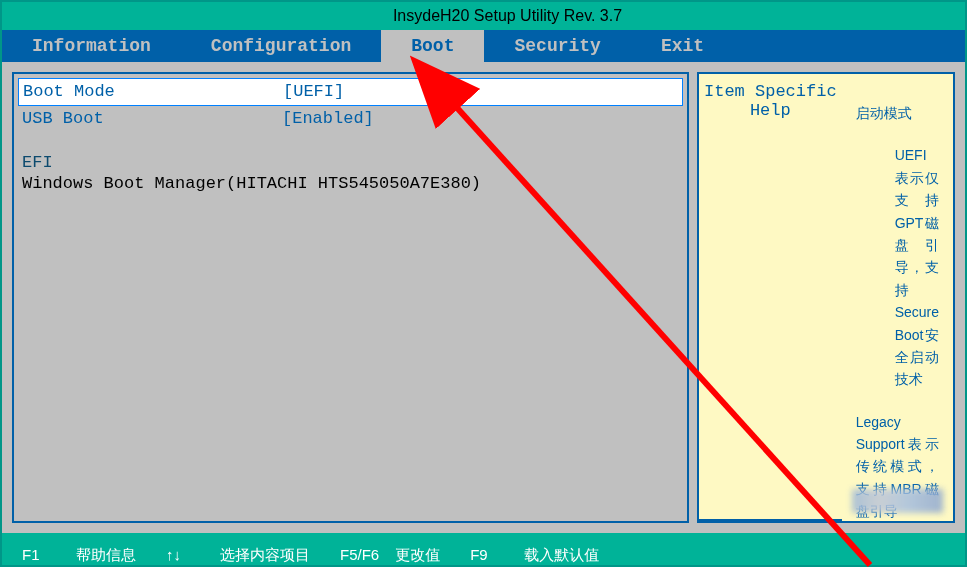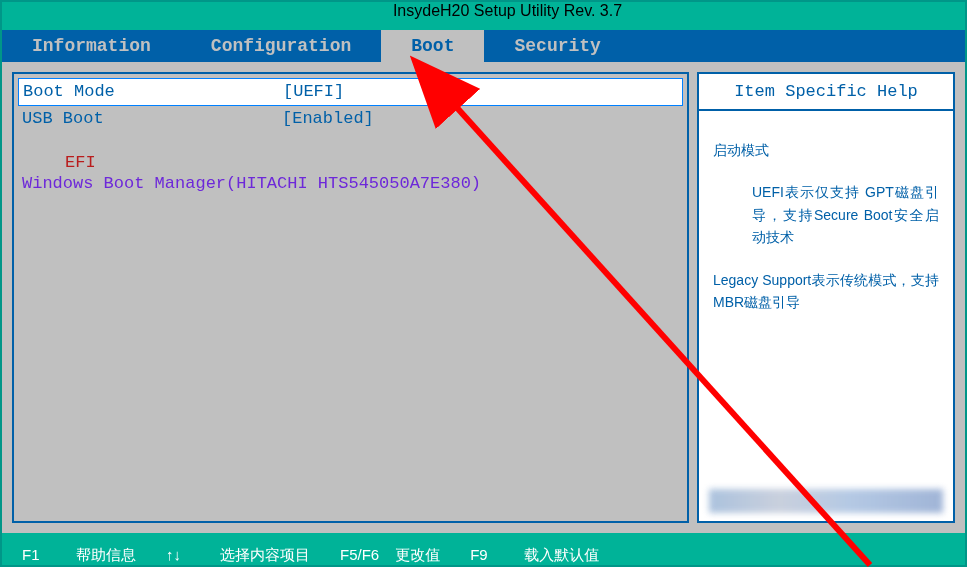--- a/index.html
+++ b/index.html
@@ -18,20 +18,21 @@
     .window {
       width: 100%;
       height: 100%;
       border: 2px solid #009688;
       background: #c0c0c0;
     }
     .titlebar {
       background: #00b398;
       height: 28px;
       display: flex;
+      align-items: center;
       justify-content: center;
       color: #000;
       font-size: 16px;
       font-family: Arial, sans-serif;
       padding-left: 48px;
     }
     .menubar {
       background: #0060a8;
       height: 32px;
       display: flex;
@@ -59,23 +60,23 @@
     .main-panel {
       flex: 1;
       border: 2px solid #0060a8;
       background: #c0c0c0;
       padding: 4px;
       position: relative;
     }
     .help-panel {
       width: 258px;
       border: 2px solid #0060a8;
-      background: #ffffff;
-      display: flex;
-      flex-direction: column;
+      background: #fef9c3;
+      display: flex;
+      flex-direction: row;
     }
     .help-header {
       text-align: center;
       color: #0060a8;
       font-size: 17px;
       padding: 8px 0;
       border-bottom: 2px solid #0060a8;
       font-weight: normal;
     }
     .help-body {
@@ -99,28 +100,27 @@
       background: #ffffff;
       border: 1px solid #0080ff;
     }
     .row-label {
       width: 260px;
     }
     .row-value {
       flex: 1;
     }
     .section-label {
-      color: #b91c1c;
+      color: #0c4a6e;
       font-size: 17px;
       padding: 1px 4px;
       margin-top: 20px;
-      margin-left: 43px;
     }
     .boot-entry {
-      color: #6d28d9;
+      color: #000000;
       font-size: 17px;
       padding: 1px 4px;
     }
     .footer {
       background: #00b398;
       height: 32px;
       display: flex;
       align-items: flex-end;
       color: #fff;
       font-size: 15px;
@@ -165,20 +165,21 @@
 <div class="window">
   <div class="titlebar">
     <span>InsydeH20 Setup Utility Rev. 3.7</span>
   </div>
 
   <div class="menubar">
     <div class="menu-item">Information</div>
     <div class="menu-item">Configuration</div>
     <div class="menu-item active">Boot</div>
     <div class="menu-item">Security</div>
+    <div class="menu-item">Exit</div>
   </div>
 
   <div class="content-area">
     <div class="main-panel">
       <div class="row selected">
         <div class="row-label">Boot Mode</div>
         <div class="row-value">[UEFI]</div>
       </div>
       <div class="row">
         <div class="row-label">USB Boot</div>

